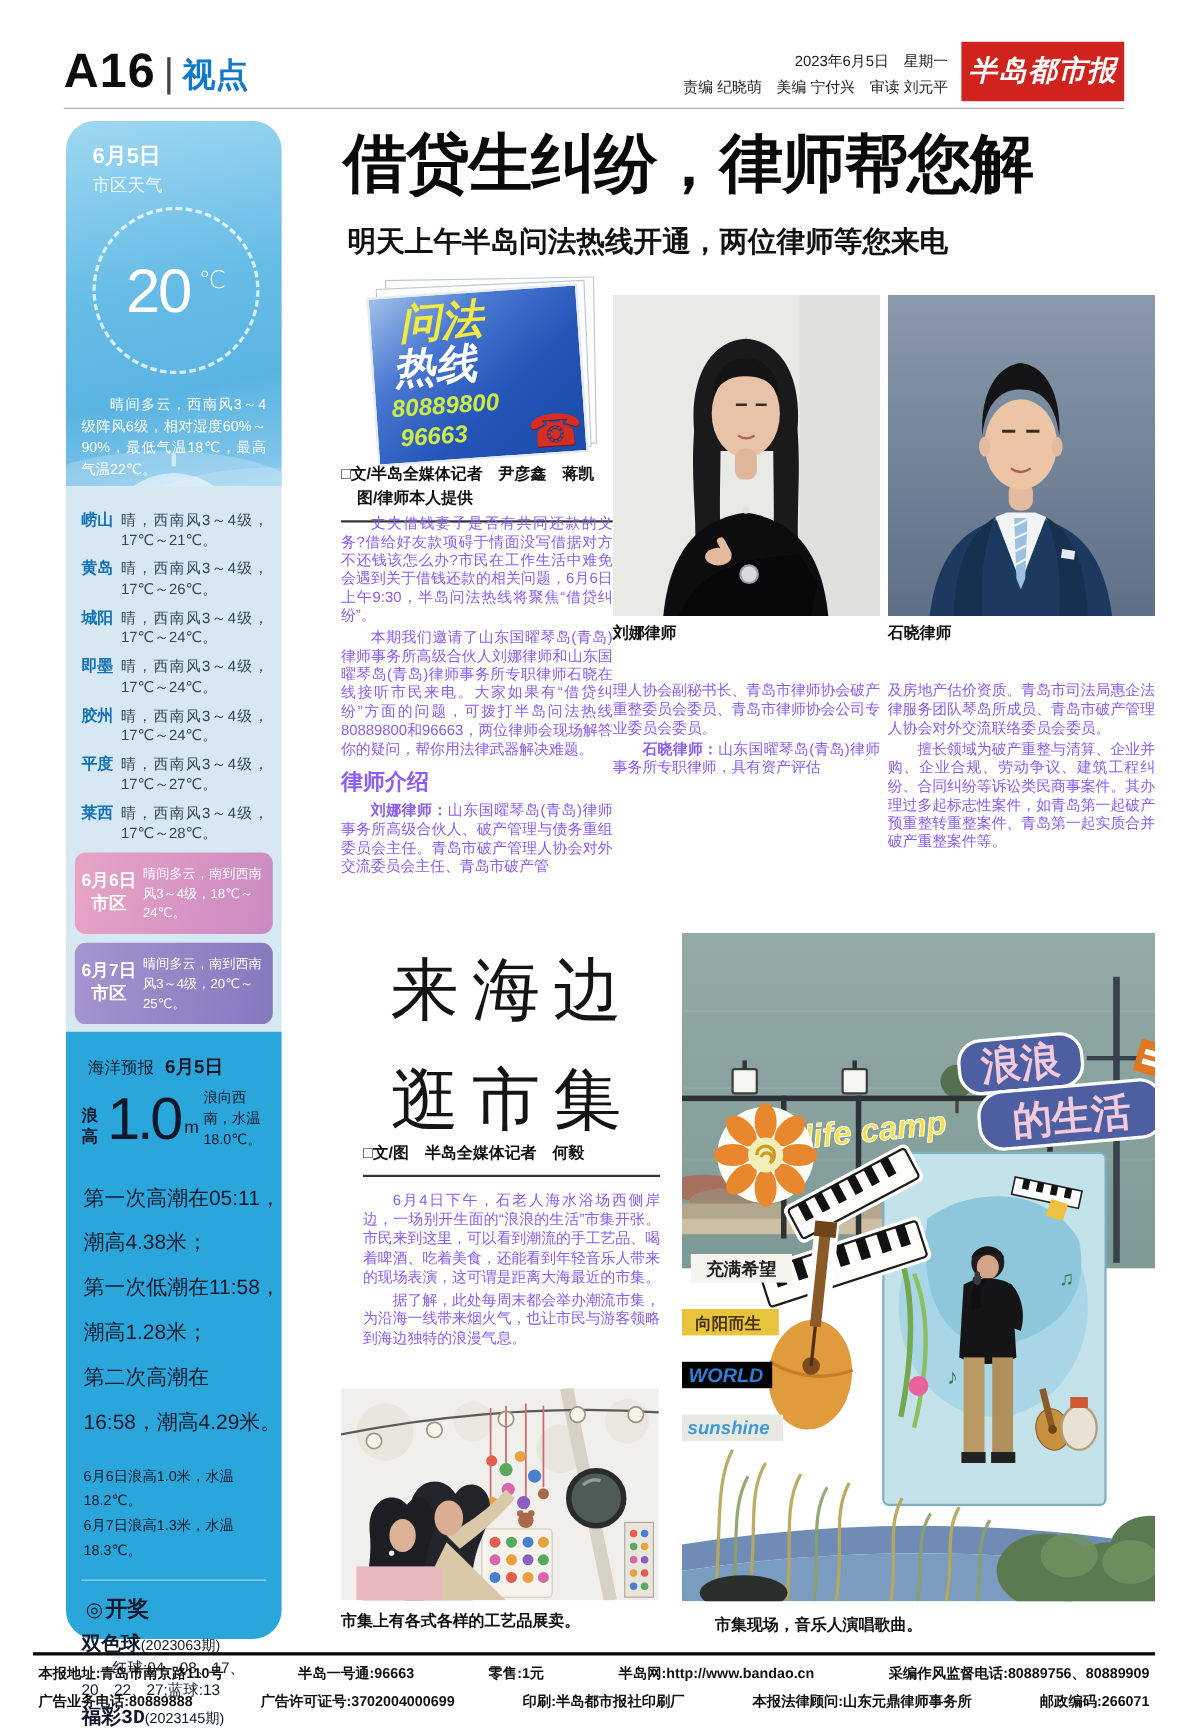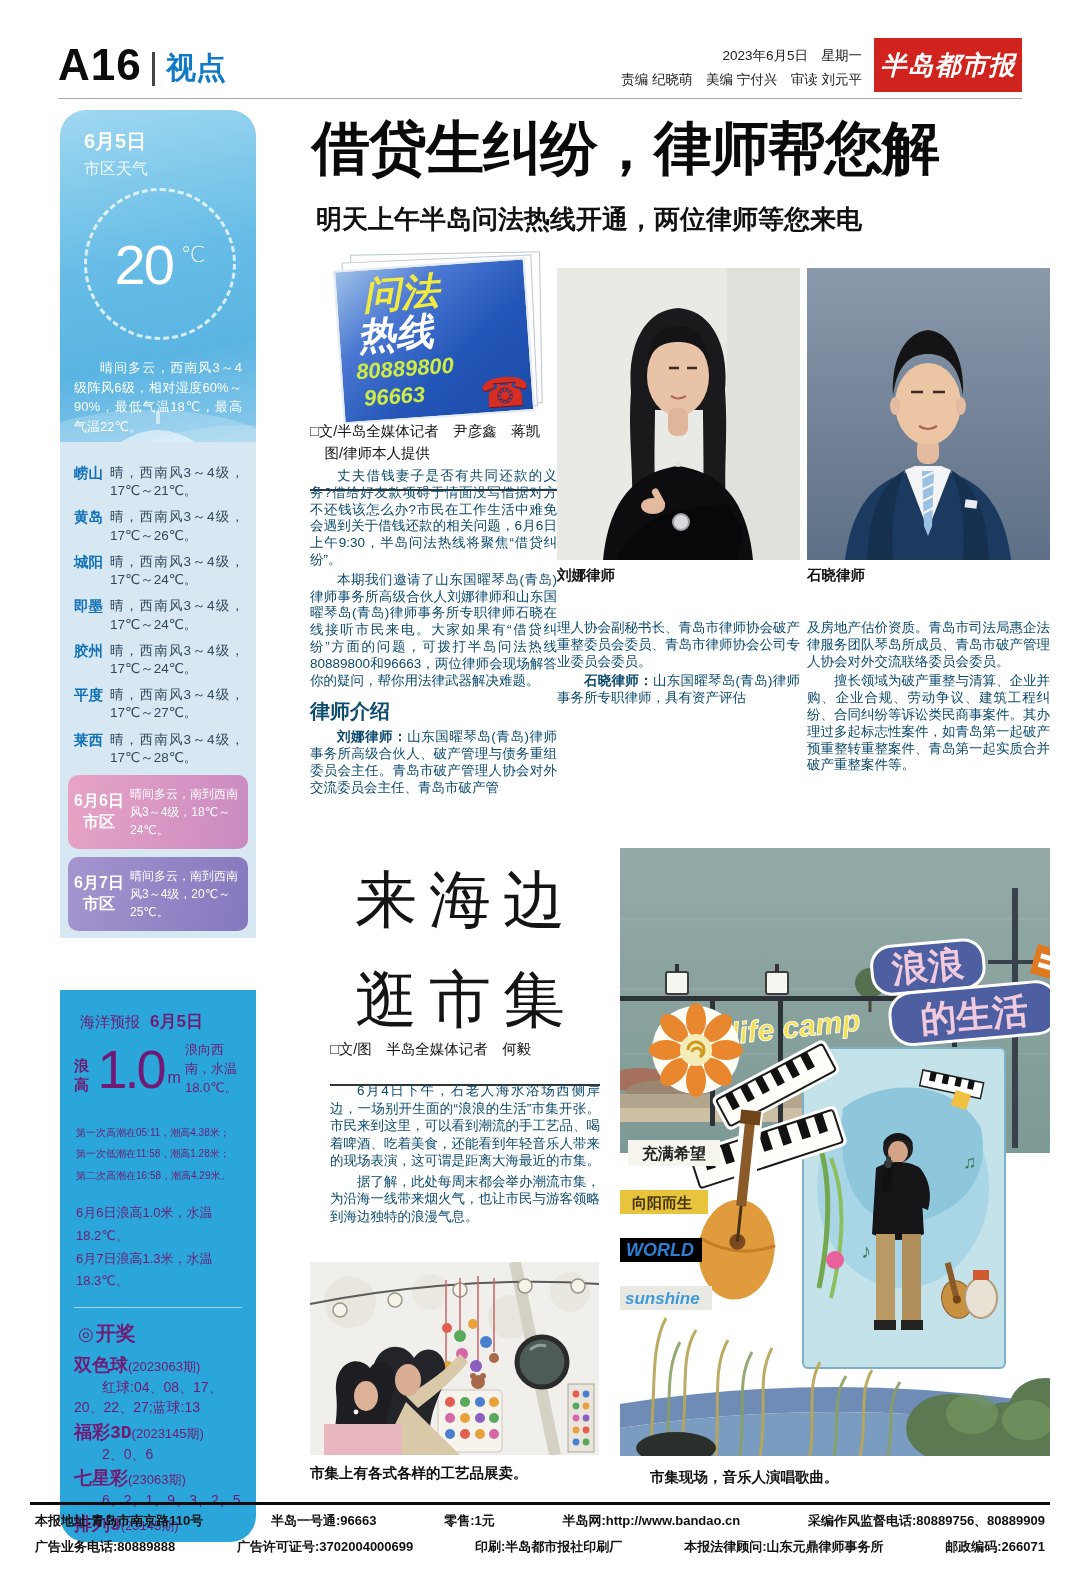--- a/index.html
+++ b/index.html
@@ -39,30 +39,30 @@
   .city-list{padding:22px 12px 0 14px;}
   .city{display:flex;margin-bottom:8px;}
   .city .n{flex:0 0 36px;font-size:14.5px;font-weight:800;color:#1371b8;line-height:1.35;}
   .city .t{font-size:13.5px;color:#31485c;line-height:1.35;text-align:justify;}
   .fc{position:absolute;left:8px;width:180px;height:74px;border-radius:10px;color:#fff;display:flex;align-items:center;}
   .fc-pink{top:333px;background:linear-gradient(100deg,#e7a4c5 0%,#d694c3 60%,#c98bc0 100%);}
   .fc-purple{top:415px;background:linear-gradient(100deg,#a595cf 0%,#9183c4 60%,#8678bd 100%);}
   .fc .dt{flex:0 0 62px;text-align:center;font-weight:800;font-size:16px;line-height:1.3;}
   .fc .tx{font-size:12px;line-height:1.5;padding-right:8px;}
 
-  .sb-marine{left:60px;top:990px;width:196px;height:552px;background:#2aa6da;border-radius:0 0 26px 26px;
-             color:#701a75;padding:0;}
+  .sb-marine{left:60px;top:938px;width:196px;height:552px;background:#2aa6da;border-radius:0 0 26px 26px;
+             color:#0f172a;padding:0;}
   .mr-head{margin:20px 0 0 20px;font-size:15px;}
   .mr-head b{font-size:17px;margin-left:10px;}
   .wave-row{display:flex;align-items:center;margin:8px 8px 0 14px;}
   .wave-row .wl{font-size:15px;font-weight:700;margin-top:14px;}
   .wave-row .wv{font-size:54px;font-weight:400;letter-spacing:-3px;line-height:1;}
   .wave-row .wu{font-size:16px;margin:18px 4px 0 4px;}
   .wave-row .wd{width:78px;font-size:13px;line-height:1.45;margin-left:auto;margin-right:2px;}
-  .tides{margin:24px 0 0 16px;font-size:10px;line-height:2.15;}
+  .tides{margin:24px 0 0 16px;font-size:19px;line-height:2.15;}
   .outlook{margin:16px 0 0 16px;font-size:13px;line-height:1.75;}
   .mr-hr{margin:14px 14px 0 14px;border-top:1px solid rgba(255,255,255,.55);}
   .lot-head{margin:12px 0 0 18px;font-size:20px;font-weight:800;}
   .lot-head .ring{font-weight:400;font-size:18px;margin-right:2px;}
   .lot{margin:6px 10px 0 14px;}
   .lot-item{margin-bottom:2px;}
   .lot-item .nm{font-size:18px;font-weight:800;font-family:Liberation Mono, monospace;}
   .lot-item .is{font-size:13px;}
   .lot-item .rs{font-size:14px;text-indent:2em;line-height:1.45;margin:0;}
 
@@ -78,25 +78,25 @@
   .hl-card{position:absolute;left:0;top:0;width:100%;height:100%;
            background:linear-gradient(140deg,#9fc2e8 0%,#4a77d2 30%,#2356b8 62%,#1c4aa8 100%);
            border:2px solid #e6ecf2;color:#fff;font-style:italic;}
   .hl-card .w1{margin:6px 0 0 26px;font-size:38px;font-weight:900;color:#f3ea3f;line-height:1.05;}
   .hl-card .w2{margin:0 0 0 18px;font-size:38px;font-weight:900;color:#fff;line-height:1.05;}
   .hl-card .ph{margin:2px 0 0 14px;font-size:22px;font-weight:800;color:#cdea45;line-height:1.15;}
   .hl-card .ph2{margin-left:20px;}
   .hl-phone{position:absolute;right:2px;bottom:-4px;font-size:40px;color:#d62e22;font-style:normal;
             text-shadow:0 1px 0 #7a1510;}
 
-  .byline{font-size:14.5px;font-weight:400;line-height:1.55;border-bottom:2px solid #333;padding-bottom:24px;}
+  .byline{font-size:14.5px;font-weight:700;line-height:1.55;border-bottom:2px solid #333;padding-bottom:8px;}
   .byline1{left:310px;top:420px;width:247px;}
   .byline .l2{margin-left:1em;}
 
-  .art{font-size:13.5px;line-height:16.8px;text-align:justify;color:#0c4a6e;}
+  .art{font-size:13.5px;line-height:16.8px;text-align:justify;color:#8b5cf6;}
   .art p{margin:0 0 3px;text-indent:2em;}
   .art p.noind{text-indent:0;}
   .col1{left:310px;top:468px;width:247px;height:366px;}
   .col2{left:557px;top:620px;width:243px;height:214px;}
   .col3{left:807px;top:620px;width:243px;height:214px;}
   .sec-head{font-size:20px;font-weight:800;margin:14px 0 9px;text-indent:0;}
 
   .photo{overflow:hidden;}
   .photo1{left:557px;top:268px;width:243px;height:292px;}
   .photo2{left:807px;top:268px;width:243px;height:292px;}

